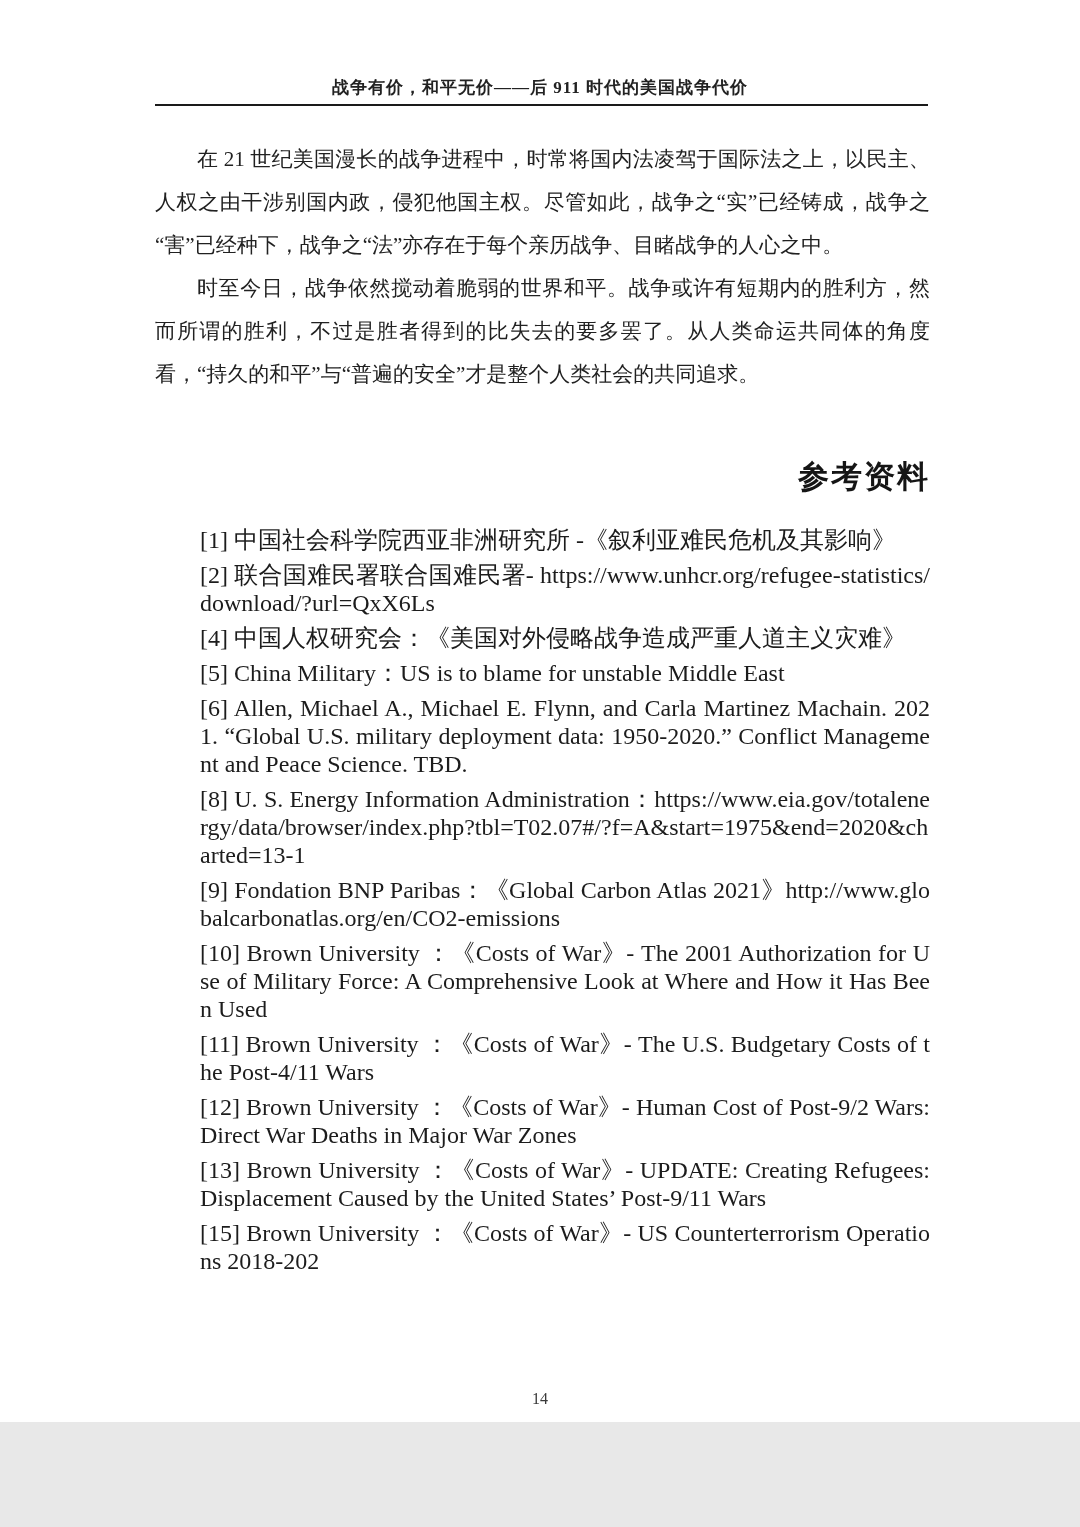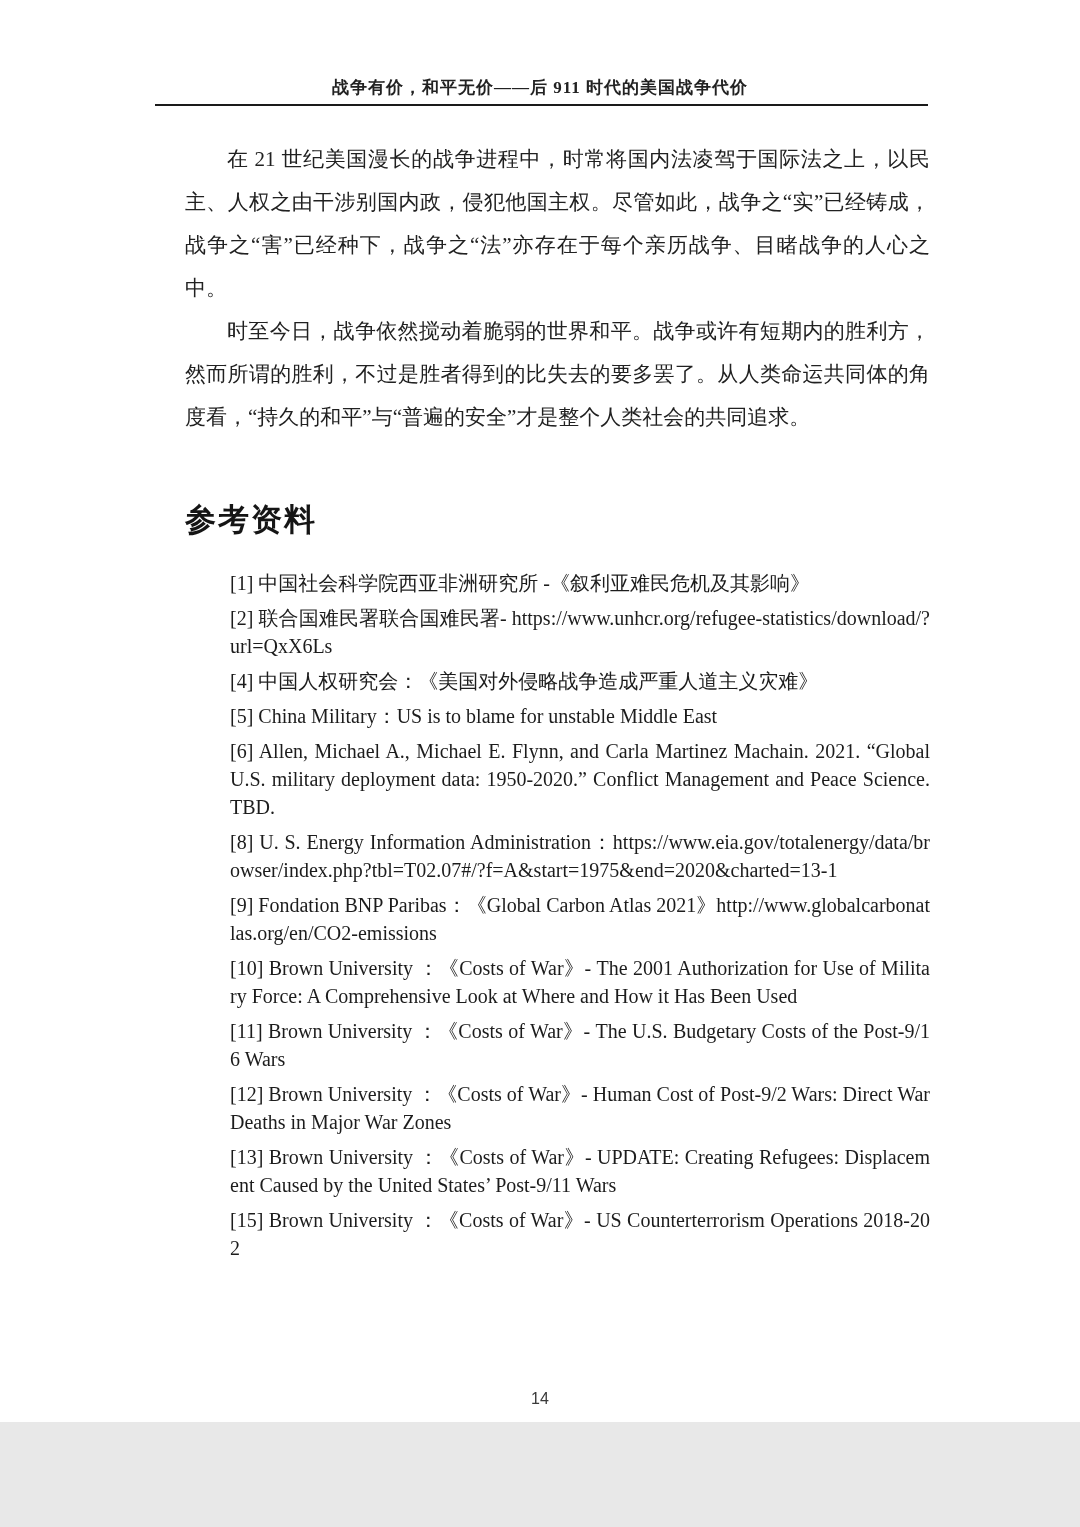--- a/index.html
+++ b/index.html
@@ -26,62 +26,62 @@
     color: #222;
   }
   .header-rule {
     margin: 5px 152px 0 155px;
     border-bottom: 2px solid #1a1a1a;
     height: 0;
   }
   
   .content {
     padding: 0 150px 0 155px;
-    margin-left: 30px;
   }
   .body-paragraph {
     margin: 0;
     font-size: 21px;
     line-height: 43px;
     text-align: justify;
     text-indent: 42px;
     color: #212121;
   }
   .body-paragraph.first {
     margin-top: 32px;
   }
   .references-heading {
     margin: 60px 0 28px 0;
     font-family: "Liberation Sans", "DejaVu Sans", sans-serif;
     font-size: 31px;
     font-weight: bold;
     color: #151515;
     letter-spacing: 2px;
+    text-align: right;
   }
   .reference-list {
     margin-left: 45px;
-    font-size: 20px;
+    font-size: 24px;
     line-height: 28px;
     color: #1c1c1c;
   }
   .reference-item {
     text-align: justify;
     word-break: break-all;
     margin: 0 0 7px 0;
   }
   
   .page-footer {
     position: absolute;
     left: 0;
     right: 0;
     top: 1390px;
     text-align: center;
   }
   .page-number {
-    font-family: Liberation Sans, sans-serif;
+    font-family: Liberation Serif, serif;
     font-size: 16px;
     color: #3a3a3a;
   }
 </style>
 </head>
 <body>
 
 <div class="page">
 
   <header class="running-header">
@@ -99,21 +99,21 @@
 
     <div class="reference-list">
       <div class="reference-item">[1] 中国社会科学院西亚非洲研究所 -《叙利亚难民危机及其影响》</div>
       <div class="reference-item">[2] 联合国难民署联合国难民署- https://www.unhcr.org/refugee-statistics/download/?url=QxX6Ls</div>
       <div class="reference-item">[4] 中国人权研究会：《美国对外侵略战争造成严重人道主义灾难》</div>
       <div class="reference-item">[5] China Military：US is to blame for unstable Middle East</div>
       <div class="reference-item">[6] Allen, Michael A., Michael E. Flynn, and Carla Martinez Machain. 2021. “Global U.S. military deployment data: 1950-2020.” Conflict Management and Peace Science. TBD.</div>
       <div class="reference-item">[8] U. S. Energy Information Administration：https://www.eia.gov/totalenergy/data/browser/index.php?tbl=T02.07#/?f=A&amp;start=1975&amp;end=2020&amp;charted=13-1</div>
       <div class="reference-item">[9] Fondation BNP Paribas：《Global Carbon Atlas 2021》http://www.globalcarbonatlas.org/en/CO2-emissions</div>
       <div class="reference-item">[10] Brown University ：《Costs of War》- The 2001 Authorization for Use of Military Force: A Comprehensive Look at Where and How it Has Been Used</div>
-      <div class="reference-item">[11] Brown University ：《Costs of War》- The U.S. Budgetary Costs of the Post-9/16 Wars</div>
+      <div class="reference-item">[11] Brown University ：《Costs of War》- The U.S. Budgetary Costs of the Post-4/11 Wars</div>
       <div class="reference-item">[12] Brown University ：《Costs of War》- Human Cost of Post-9/2 Wars: Direct War Deaths in Major War Zones</div>
       <div class="reference-item">[13] Brown University ：《Costs of War》- UPDATE: Creating Refugees: Displacement Caused by the United States’ Post-9/11 Wars</div>
       <div class="reference-item">[15] Brown University ：《Costs of War》- US Counterterrorism Operations 2018-202</div>
     </div>
 
   </main>
 
   <footer class="page-footer">
     <span class="page-number">14</span>
   </footer>

